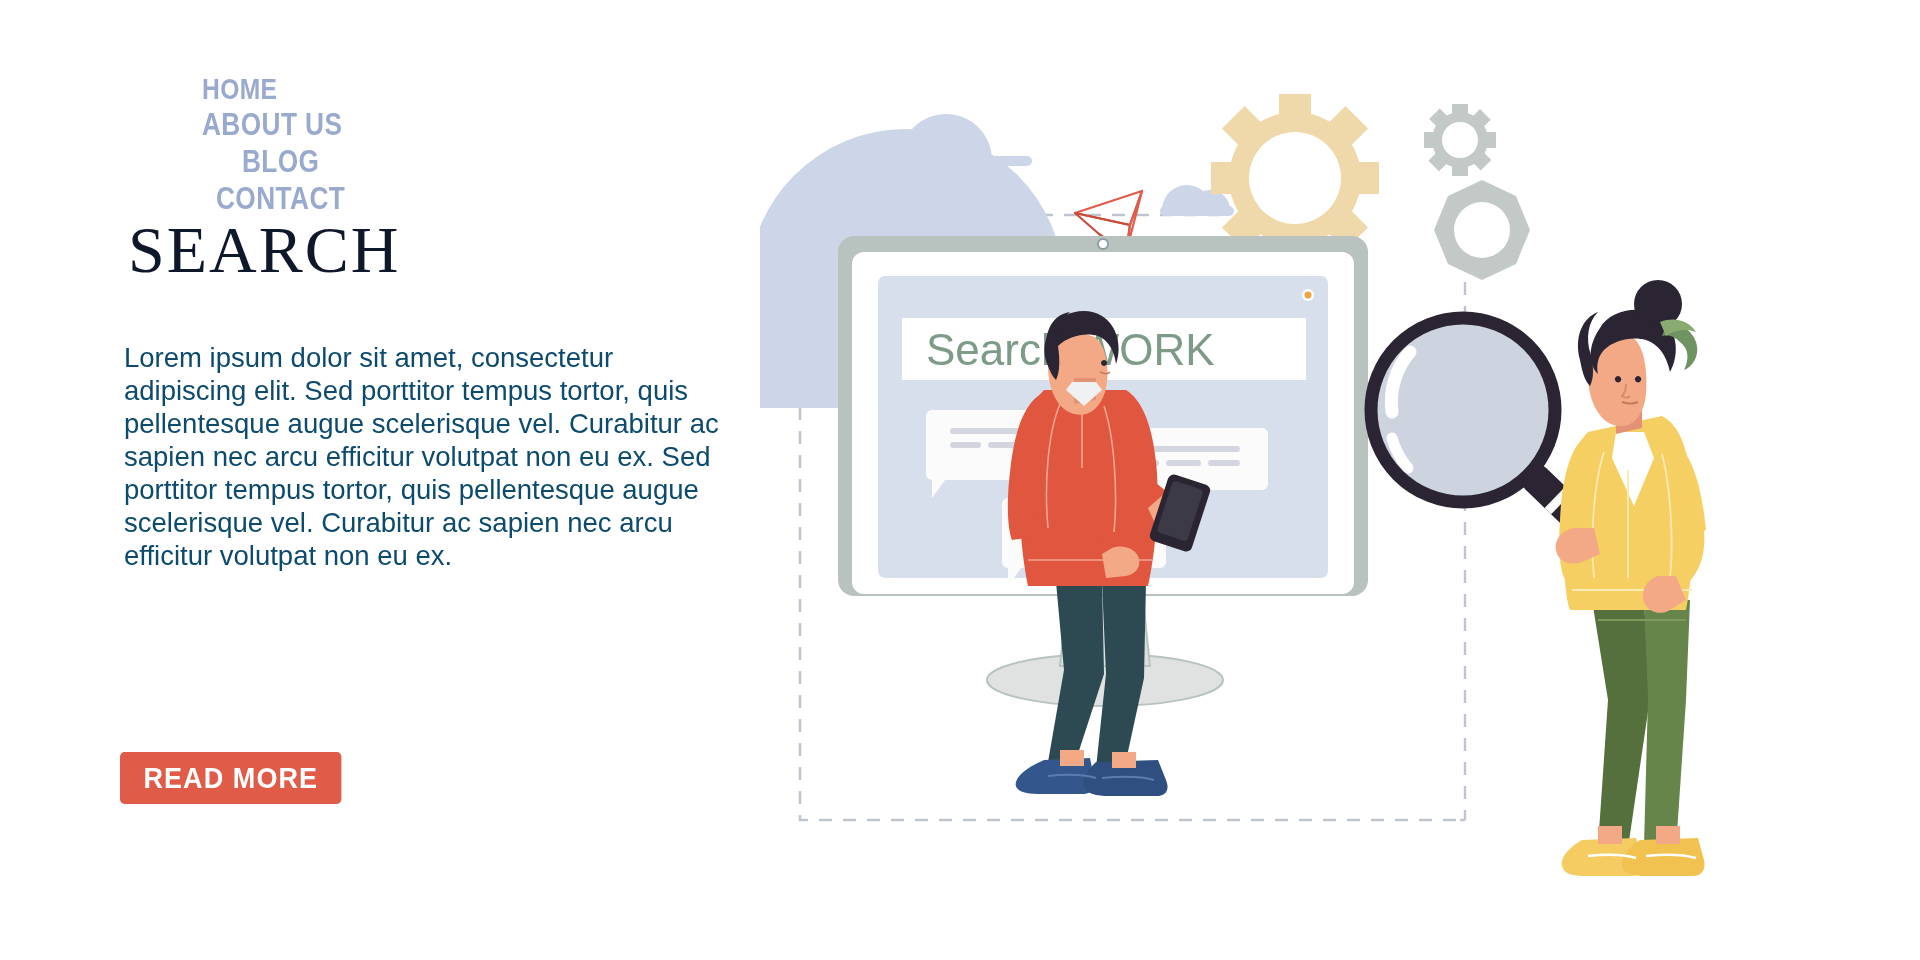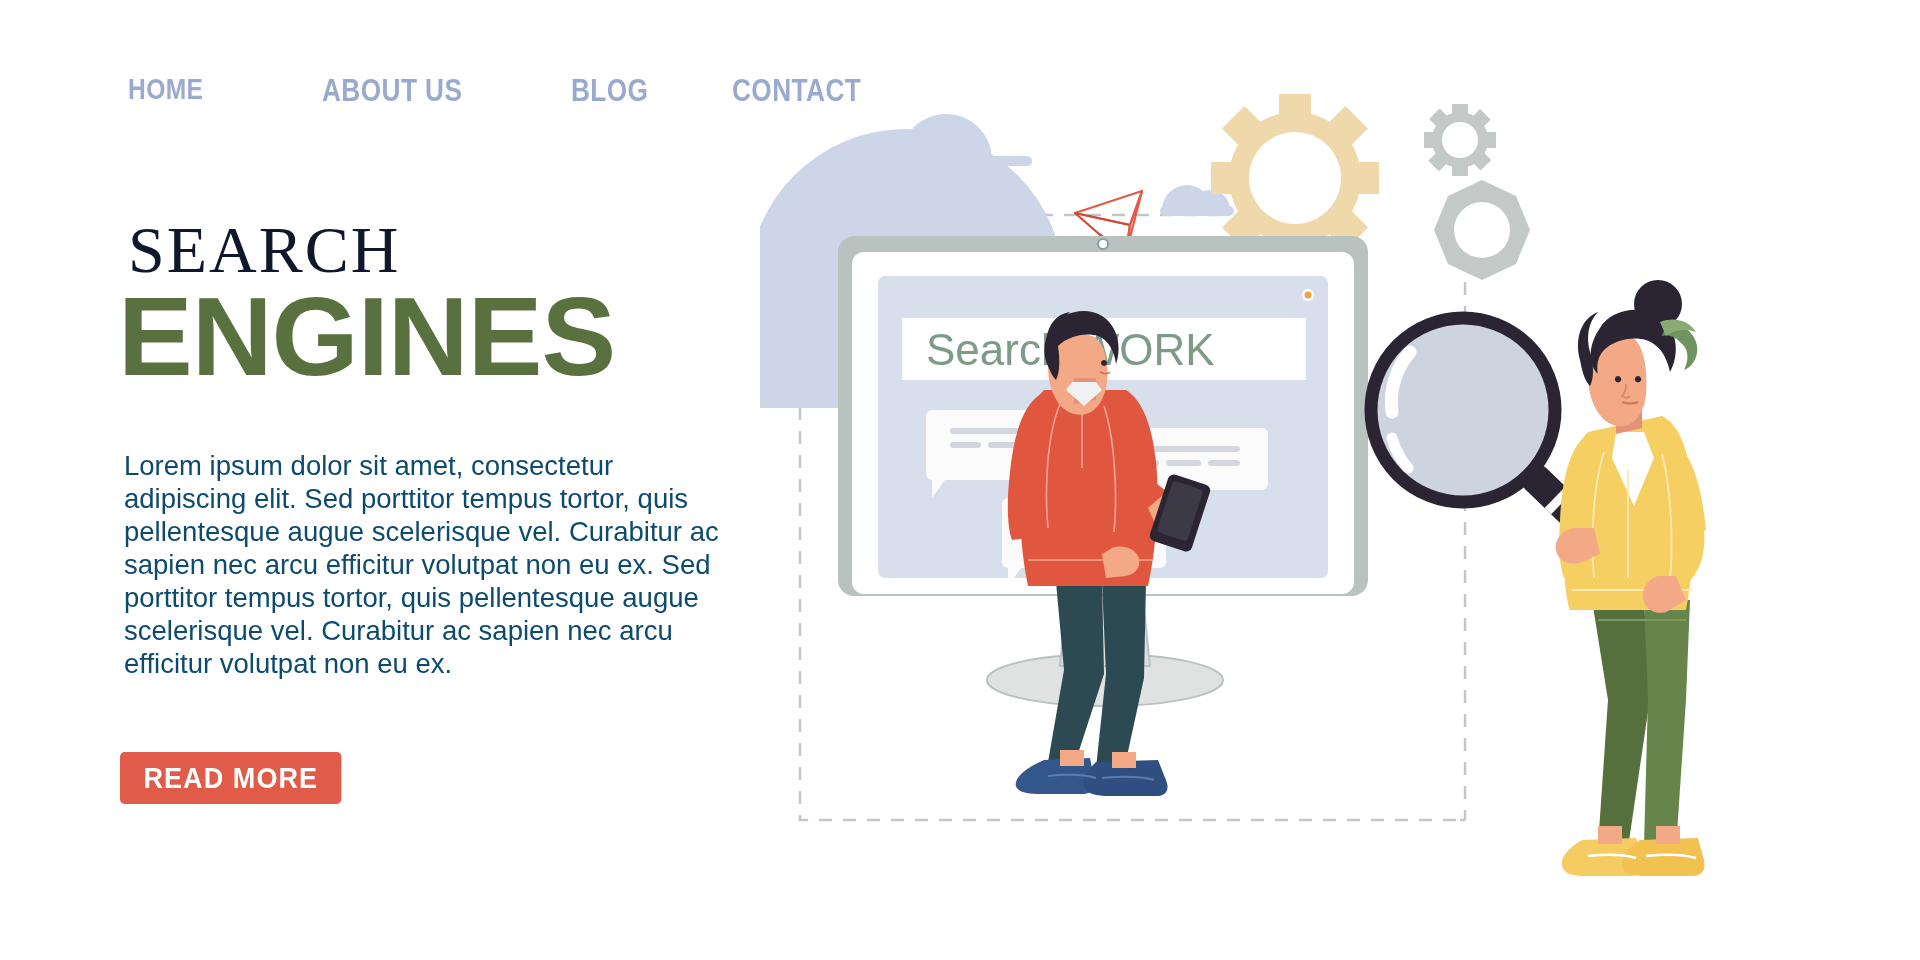--- a/index.html
+++ b/index.html
@@ -8,21 +8,21 @@
     background:#ffffff;
     font-family:"Liberation Sans", sans-serif;
     overflow:hidden;
     position:relative;
   }
   .page{position:absolute;inset:0;width:1920px;height:960px;}
 
   
   .nav{
     position:absolute;left:128px;top:72px;
-    display:flex;align-items:flex-start;
+    display:flex;align-items:center;flex-direction:column;
   }
   .nav-item{
     font-family:"Liberation Sans Narrow","Liberation Sans",sans-serif;
     font-weight:bold;
     color:#9aaace;
     letter-spacing:.5px;
     text-decoration:none;
     transform:scaleX(.82);
     transform-origin:left center;
     white-space:nowrap;
@@ -90,21 +90,20 @@
 
   <nav class="nav">
     <a class="nav-item nav-home" href="#">HOME</a>
     <a class="nav-item nav-about" href="#">ABOUT US</a>
     <a class="nav-item nav-blog" href="#">BLOG</a>
     <a class="nav-item nav-contact" href="#">CONTACT</a>
   </nav>
 
   <div class="hero">
     <p class="hero-eyebrow">SEARCH</p>
-    <h1 class="hero-title">ENGINES</h1>
     <p class="hero-body">Lorem ipsum dolor sit amet, consectetur adipiscing elit. Sed porttitor tempus tortor, quis pellentesque augue scelerisque vel. Curabitur ac sapien nec arcu efficitur volutpat non eu ex. Sed porttitor tempus tortor, quis pellentesque augue scelerisque vel. Curabitur ac sapien nec arcu efficitur volutpat non eu ex.</p>
   </div>
 
   <button class="cta">READ MORE</button>
 
   <div class="illu">
     <svg width="1160" height="840" viewBox="0 0 1160 840" xmlns="http://www.w3.org/2000/svg">
 
       <g>
         <path d="M40 155 L40 760 L700 760" fill="none" stroke="#bfc5cf" stroke-width="2.5" stroke-dasharray="13 11"></path>

